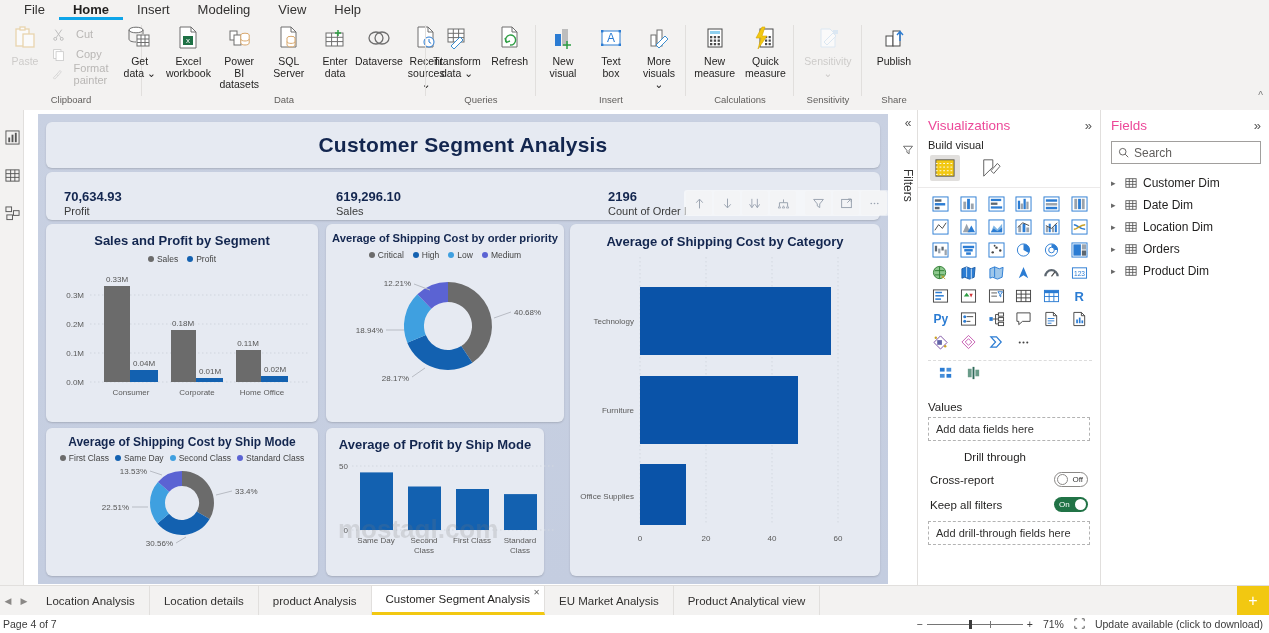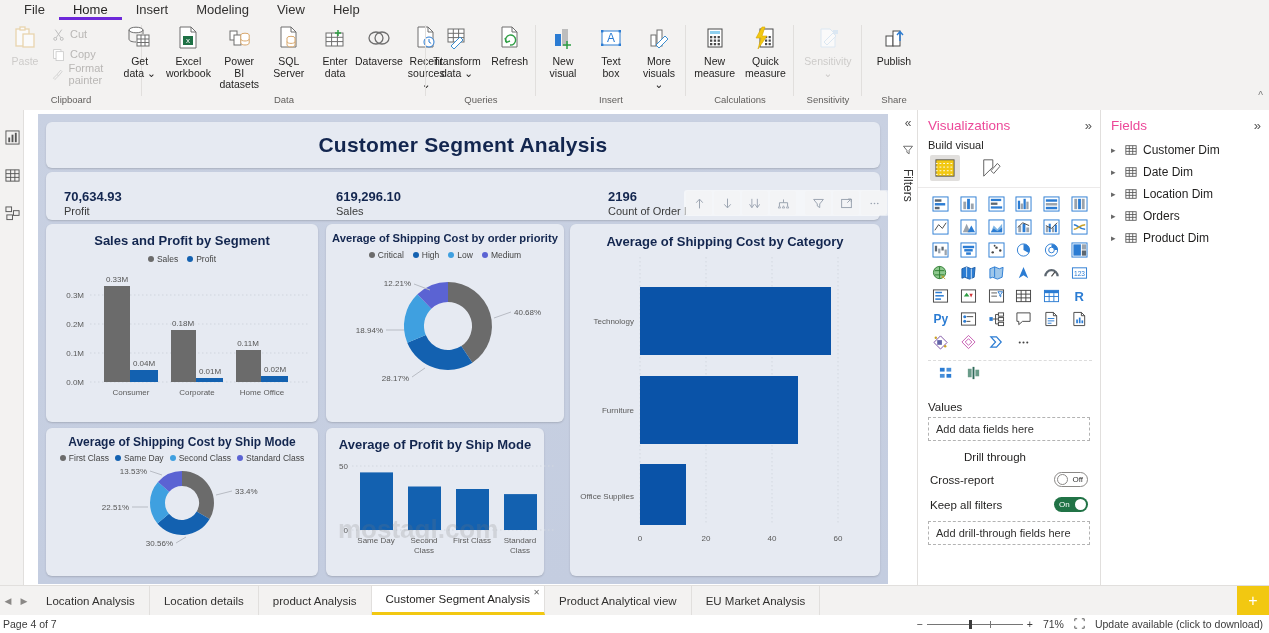--- a/index.html
+++ b/index.html
@@ -11,40 +11,40 @@
     overflow:hidden;
     position:relative;
     font-size:12px;
     color:#262626;
   }
 
   
   #ribbon { position:absolute; left:0; top:0; width:1269px; height:110px; background:#f3f2f1; }
   #menubar { height:20px; display:flex; align-items:center; padding-left:10px; gap:0px; background:#f3f2f1; }
   .menu-item { font-size:13px; color:#323130; padding:0 14px; line-height:19px; height:20px; cursor:pointer; white-space:nowrap;}
-  .menu-item.active { font-weight:normal; color:#201f1e; border-bottom:3px solid #6d28d9; }
+  .menu-item.active { font-weight:bold; color:#201f1e; border-bottom:3px solid #0ea5e9; }
 
   #ribbon-body { position:absolute; top:20px; left:0; right:0; height:90px; display:flex; align-items:flex-start; }
   .rgroup { height:88px; position:relative; display:flex; flex-direction:column; align-items:center; padding:0 4px; }
   .rgroup .gitems { display:flex; align-items:flex-start; height:74px; }
   .glabel { font-size:9.5px; color:#605e5c; text-align:center; width:100%; position:absolute; bottom:3px; left:0; }
   .rgroup:after { content:""; position:absolute; right:0; top:5px; bottom:12px; width:1px; background:#e1dfdd; }
   .rgroup.nosep:after { display:none; }
 
   .rbtn { display:flex; flex-direction:column; align-items:center; justify-content:flex-start;
           min-width:42px; padding:3px 5px 0 5px; cursor:pointer; }
   .rbtn .ico { height:30px; display:flex; align-items:center; justify-content:center; }
   .rbtn .cap { font-size:10.5px; line-height:11.5px; text-align:center; color:#201f1e; margin-top:3px; max-width:58px;}
   .rbtn.dim .cap, .rbtn.dim .ico { color:#b9b7b5; opacity:.65; }
   .rbtn.big { min-width:48px; }
 
   
   .clip-wrap { display:flex; align-items:flex-start; }
   .clip-small { display:flex; flex-direction:column; justify-content:center; padding-top:4px;}
-  .clip-small .row { display:flex; align-items:center; gap:5px; height:20px; color:#b9b7b5; font-size:11px; padding:0 6px; }
+  .clip-small .row { display:flex; align-items:center; gap:11px; height:20px; color:#b9b7b5; font-size:11px; padding:0 6px; }
 
   
   #leftrail { position:absolute; left:0; top:110px; width:24px; bottom:0; background:#f3f2f1; border-right:1px solid #e1dfdd; padding-top:8px; }
   .rail-ico { width:24px; height:38px; display:flex; align-items:center; justify-content:center; cursor:pointer; }
 
   
   #canvas-area { position:absolute; left:24px; top:110px; right:370px; bottom:48px; background:#ffffff; overflow:hidden;}
   #canvas { position:absolute; left:14px; top:4px; width:850px; height:470px; background:#cfd6e4;
             background:linear-gradient(180deg,#c9d1e2 0%, #c4cde0 100%); padding:8px; }
 
@@ -1060,20 +1060,27 @@
     </div>
     <div class="dropzone" style="margin-top:4px;">Add drill-through fields here</div>
   </div>
 </div>
 
 <div id="fieldpane">
   <div class="pane-head">
     <span class="t">Fields</span>
     <span class="chev">»</span>
   </div>
+  <div class="searchbox">
+    <svg width="11" height="11" viewBox="0 0 14 14">
+        <circle cx="6" cy="6" r="4.2" fill="none" stroke="#605e5c" stroke-width="1.2"></circle>
+        <path d="M9.2 9.2 L13 13" stroke="#605e5c" stroke-width="1.2"></path>
+      </svg>
+    <span class="ph">Search</span>
+  </div>
   <div class="fieldrow">
     <span class="arr">▸</span>
     <svg width="12" height="12" viewBox="0 0 14 14">
         <rect x="1" y="2" width="12" height="10" fill="none" stroke="#555"></rect>
         <path d="M1 5.3 H13 M1 8.6 H13 M5 2 V12 M9 2 V12" stroke="#555"></path>
       </svg>
     <span>Customer Dim</span>
   </div>
   <div class="fieldrow">
     <span class="arr">▸</span>
@@ -1119,24 +1126,24 @@
       <span>Location details</span>
     </div>
   <div class="tab">
       <span>product Analysis</span>
     </div>
   <div class="tab active">
     <span>Customer Segment Analysis</span>
     <span class="x">✕</span>
   </div>
   <div class="tab">
+      <span>EU Market Analysis</span>
+    </div>
+  <div class="tab">
       <span>Product Analytical view</span>
-    </div>
-  <div class="tab">
-      <span>EU Market Analysis</span>
     </div>
   <div id="addtab">+</div>
 </div>
 
 <div id="statusbar">
   <div class="left">Page 4 of 7</div>
   <div class="right">
     <div class="zoomslider">
       <span>−</span>
       <span class="ztrack">

